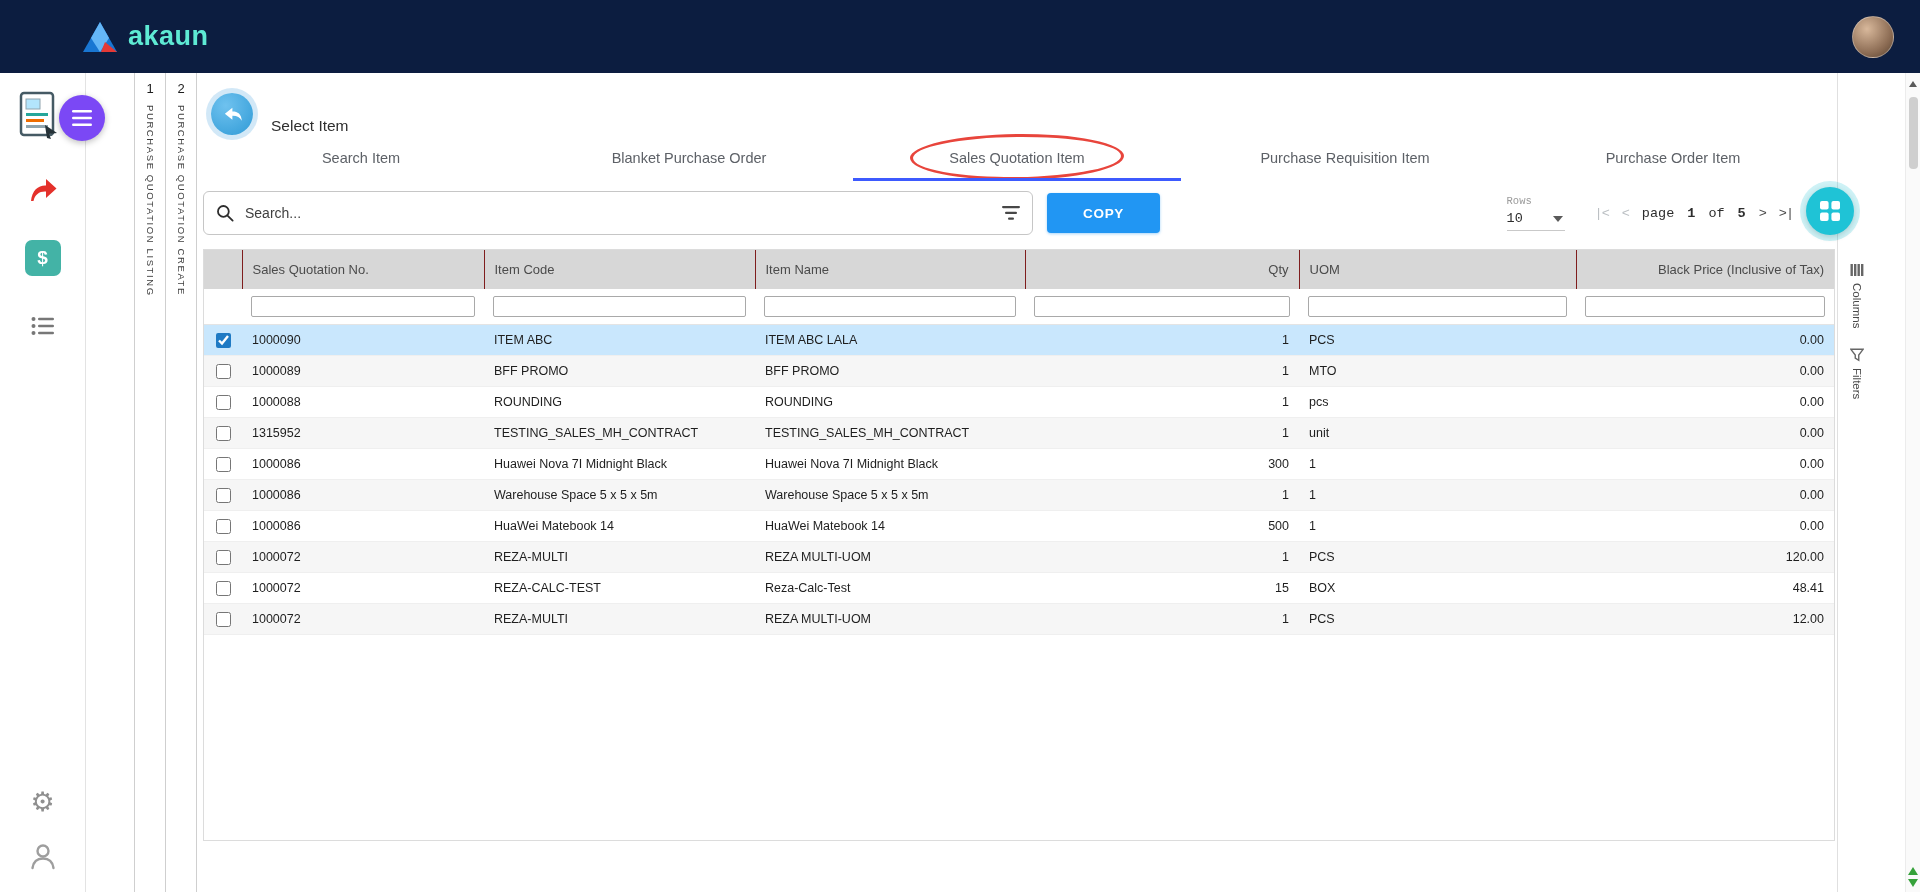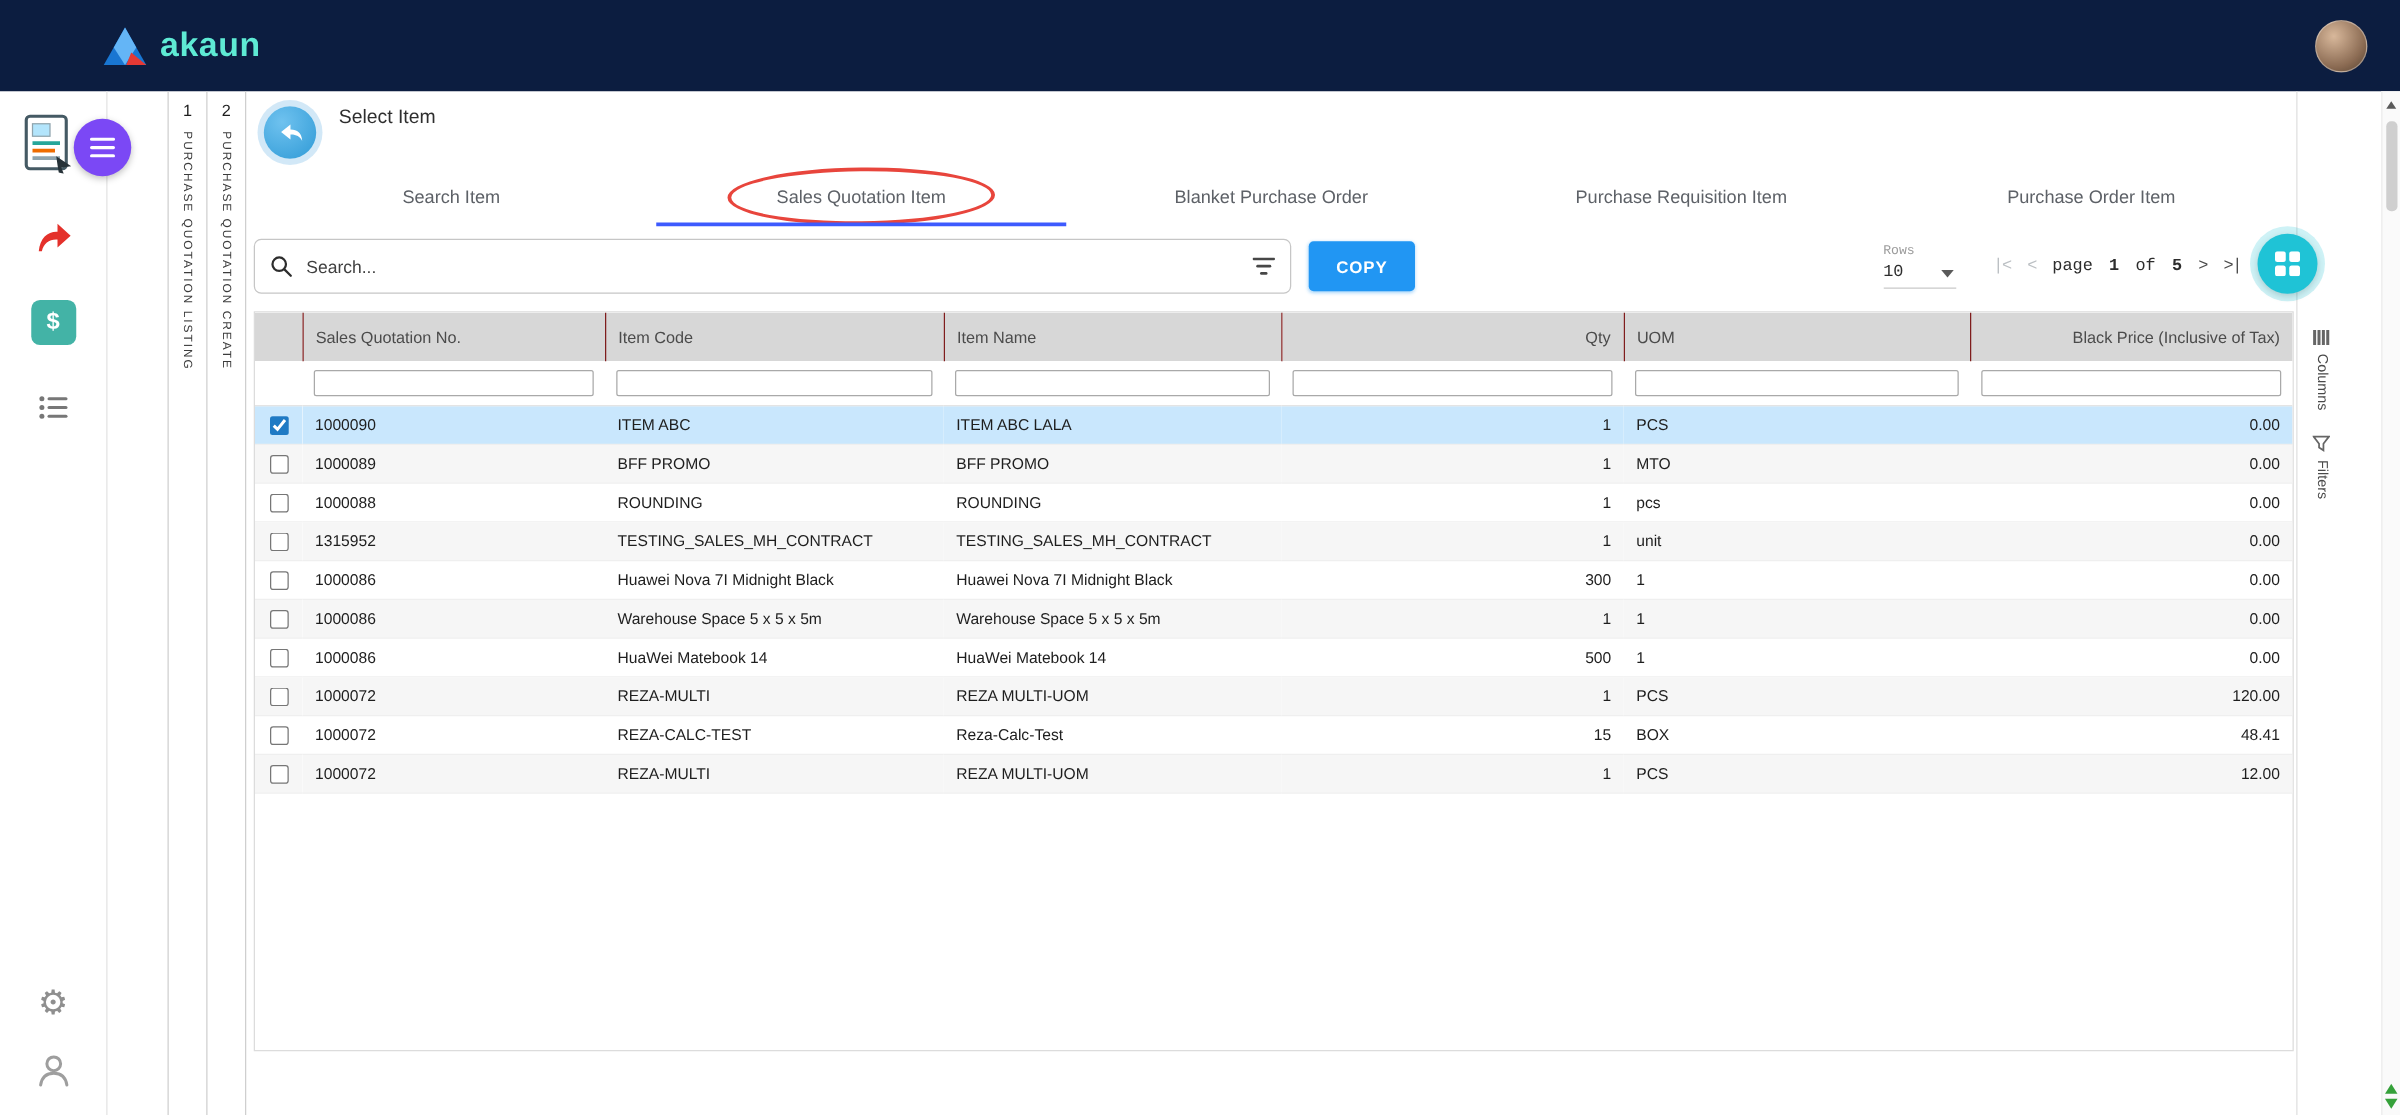--- a/index.html
+++ b/index.html
@@ -38,21 +38,21 @@
   
   .strips { display:flex; margin-left:48px; border-right:1px solid #cfcfcf; }
   .strip { width:31px; border-left:1px solid #cfcfcf; padding-top:8px; display:flex;
            flex-direction:column; align-items:center; cursor:pointer; }
   .strip-num { font-size:13px; color:#1d1d1d; }
   .strip-label { margin-top:9px; writing-mode:vertical-rl; font-size:9.5px; letter-spacing:1.6px;
                  color:#3c3c3c; white-space:nowrap; }
 
   
   .main { flex:1; position:relative; }
-  .page-header { display:flex; align-items:flex-start; gap:18px; margin:12px 0 0 14px; height:50px; }
+  .page-header { display:flex; align-items:flex-end; gap:18px; margin:12px 0 0 14px; height:50px; }
   .back-btn { width:42px; height:42px; border-radius:50%; border:none; cursor:pointer;
               background:radial-gradient(circle at 35% 30%, #6fc2ef, #2f9ad6);
               box-shadow:0 0 0 5px rgba(125,190,232,.35); display:flex; align-items:center; justify-content:center; }
   .page-title { font-size:15.5px; color:#2e2e2e; }
 
   .tabs { display:flex; margin-top:2px; }
   .tab { flex:1; text-align:center; padding:13px 0 15px; font-size:14.5px; color:#5d6167;
          position:relative; cursor:pointer; }
   .tab.active::after { content:""; position:absolute; left:0; right:0; bottom:0; height:3px;
                        background:var(--tab-indicator,#3d5afe); }
@@ -60,21 +60,21 @@
                         transform:translate(-50%,-50%) rotate(-.6deg); border:3px solid var(--annotation-red,#e8453c);
                         border-radius:50%; pointer-events:none; }
 
   
   .toolbar { display:flex; align-items:center; margin-top:10px; padding:0 44px 0 6px; }
   .search-box { width:830px; height:44px; border:1px solid #c6c6c6; border-radius:6px; background:#fff;
                 display:flex; align-items:center; padding:0 12px; gap:9px; }
   .search-input { flex:1; border:none; outline:none; font-size:14px; color:#222; background:transparent;
                   font-family:inherit; }
   .search-input::placeholder { color:#3f3f3f; }
-  .copy-btn { margin-left:14px; height:40px; padding:0 22px; background:var(--accent-blue,#2196f3);
+  .copy-btn { margin-left:14px; height:40px; padding:0 36px; background:var(--accent-blue,#2196f3);
               color:#fff; border:none; border-radius:4px; font-size:13.5px; font-weight:bold;
               letter-spacing:.7px; cursor:pointer; font-family:inherit; box-shadow:0 1px 3px rgba(33,150,243,.4); }
   .right-cluster { margin-left:auto; display:flex; align-items:center;font-family:Liberation Mono, monospace; }
   .rows-select { display:flex; flex-direction:column; margin-right:30px; cursor:pointer; }
   .rows-label { font-size:10.5px; color:#9b9b9b; margin-bottom:2px; }
   .rows-value { display:flex; align-items:center; justify-content:space-between; width:58px;
                 font-size:13.5px; color:#2d2d2d; border-bottom:1px solid #c9c9c9; padding:2px 2px 4px 0; }
   .caret-down { width:0; height:0; border-left:5px solid transparent; border-right:5px solid transparent;
                 border-top:6px solid #5a5a5a; }
   .pager { display:flex; align-items:center; gap:13px; font-size:13.5px; color:#2d2d2d; }
@@ -206,22 +206,22 @@
         <button class="back-btn">
           <svg width="24" height="24" viewBox="0 0 32 32">
             <path d="M16.5 7.5 L6.5 15.5 L16.5 23.5 V18.2 C22.5 18 26.5 20.2 29 25 C28.6 16 23.5 12.6 16.5 12.7 Z" fill="#fff"></path>
           </svg>
         </button>
         <span class="page-title">Select Item</span>
       </div>
 
       <div class="tabs">
           <div class="tab"><span>Search Item</span></div>
+          <div class="tab"><span>Blanket Purchase Order</span></div>
           <div class="tab active"><span>Sales Quotation Item</span><span class="annotation-ellipse"></span></div>
-          <div class="tab"><span>Blanket Purchase Order</span></div>
           <div class="tab"><span>Purchase Requisition Item</span></div>
           <div class="tab"><span>Purchase Order Item</span></div>
         </div>
 
       <div class="toolbar">
         <div class="search-box">
           <svg width="18" height="18" viewBox="0 0 20 20">
             <circle cx="8.2" cy="8.2" r="6" fill="none" stroke="#2d2d2d" stroke-width="2"></circle>
             <line x1="12.8" y1="12.8" x2="18.5" y2="18.5" stroke="#2d2d2d" stroke-width="2" stroke-linecap="round"></line>
           </svg>

